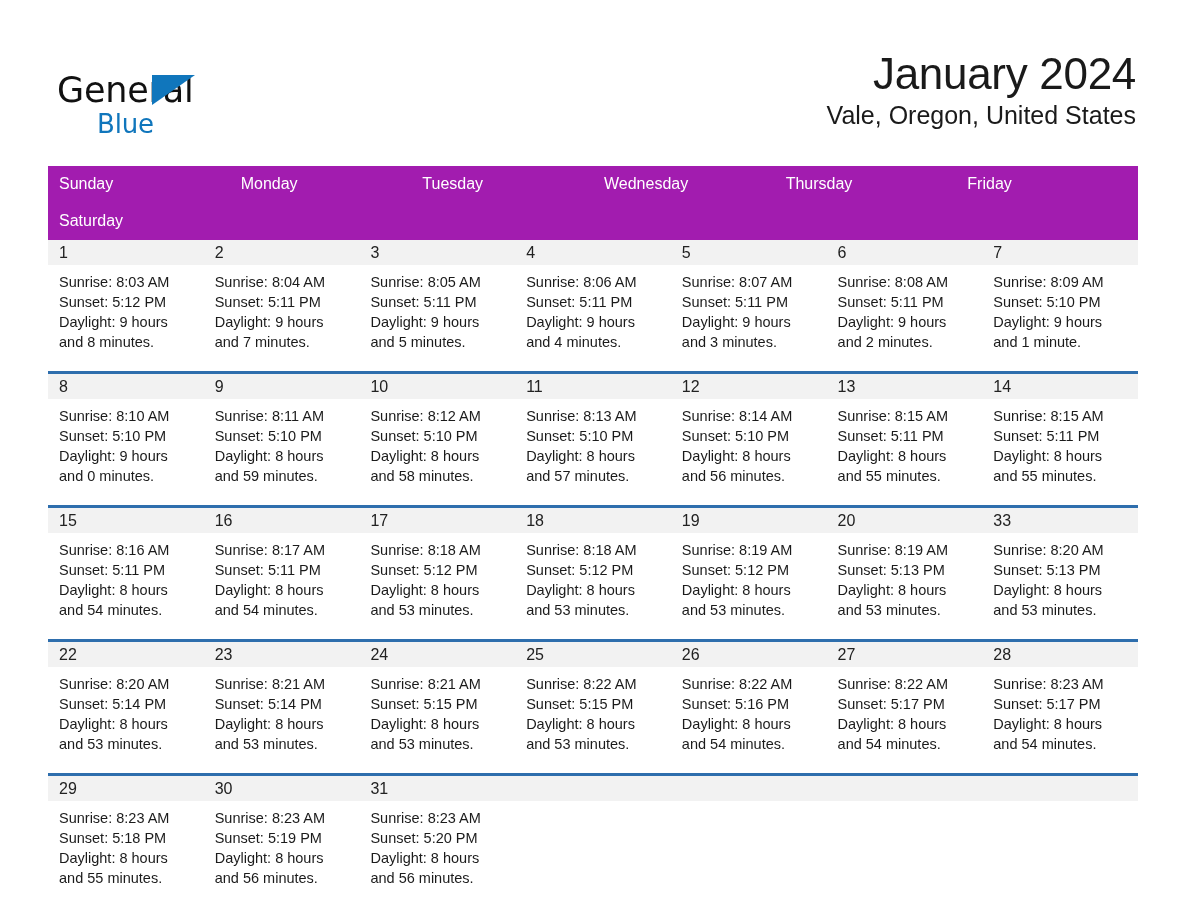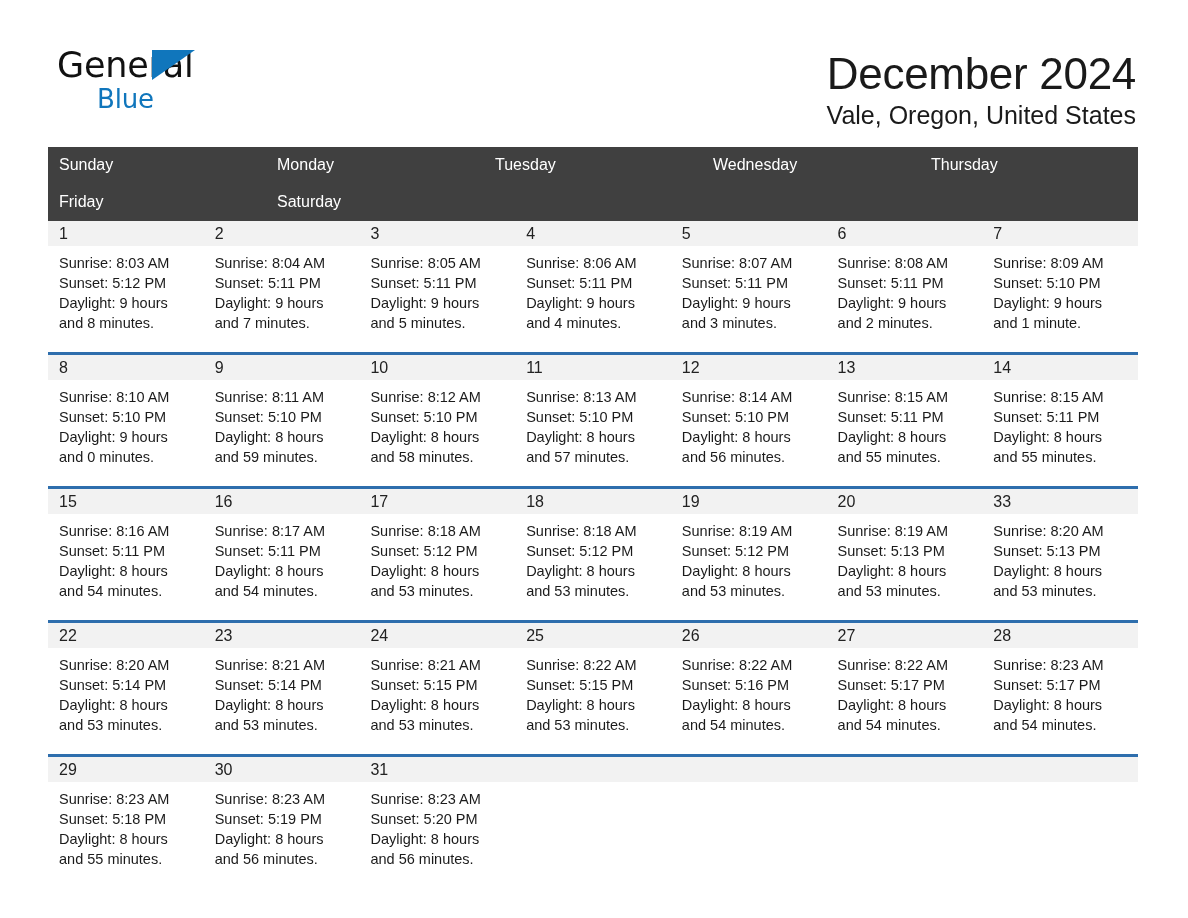--- a/index.html
+++ b/index.html
@@ -27,20 +27,21 @@
     align-items: flex-start;
     justify-content: space-between;
     padding: 46px 52px 0 57px;
     box-sizing: border-box;
   }
   .logo {
     position: relative;
     width: 160px;
     height: 78px;
     flex: 0 0 auto;
+    margin-top: 25px;
   }
   .logo-general {
     position: absolute;
     left: 0;
     top: 0;
     font-size: 35px;
     line-height: 38px;
     letter-spacing: -0.2px;
     color: #111111;
     font-family: "DejaVu Sans", sans-serif;
@@ -87,22 +88,22 @@
     white-space: nowrap;
   }
 
   
   .calendar {
     margin: 17px 50px 0 48px;
     width: 1090px;
   }
   .dow-row {
     display: grid;
-    grid-template-columns: repeat(5, 1fr);
-    background: #404040;
+    grid-template-columns: repeat(6, 1fr);
+    background: #a21caf;
   }
   .dow-cell {
     color: #ffffff;
     font-size: 16px;
     line-height: 18px;
     padding: 9px 0 10px 11px;
     box-sizing: border-box;
     white-space: nowrap;
   }
 
@@ -152,21 +153,21 @@
 
   <div class="header">
 
     <div class="logo">
       <span class="logo-general">General</span>
       <span class="logo-tri"></span>
       <span class="logo-blue">Blue</span>
     </div>
 
     <div class="title-block">
-      <div class="month-title">December 2024</div>
+      <div class="month-title">January 2024</div>
       <div class="location-title">Vale, Oregon, United States</div>
     </div>
 
   </div>
 
   <div class="calendar">
 
     <div class="dow-row">
       <div class="dow-cell">Sunday</div>
       <div class="dow-cell">Monday</div>

